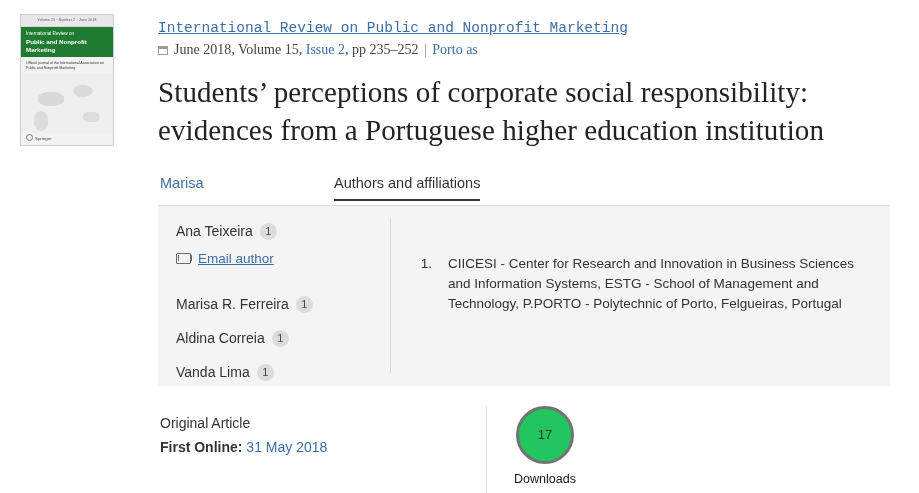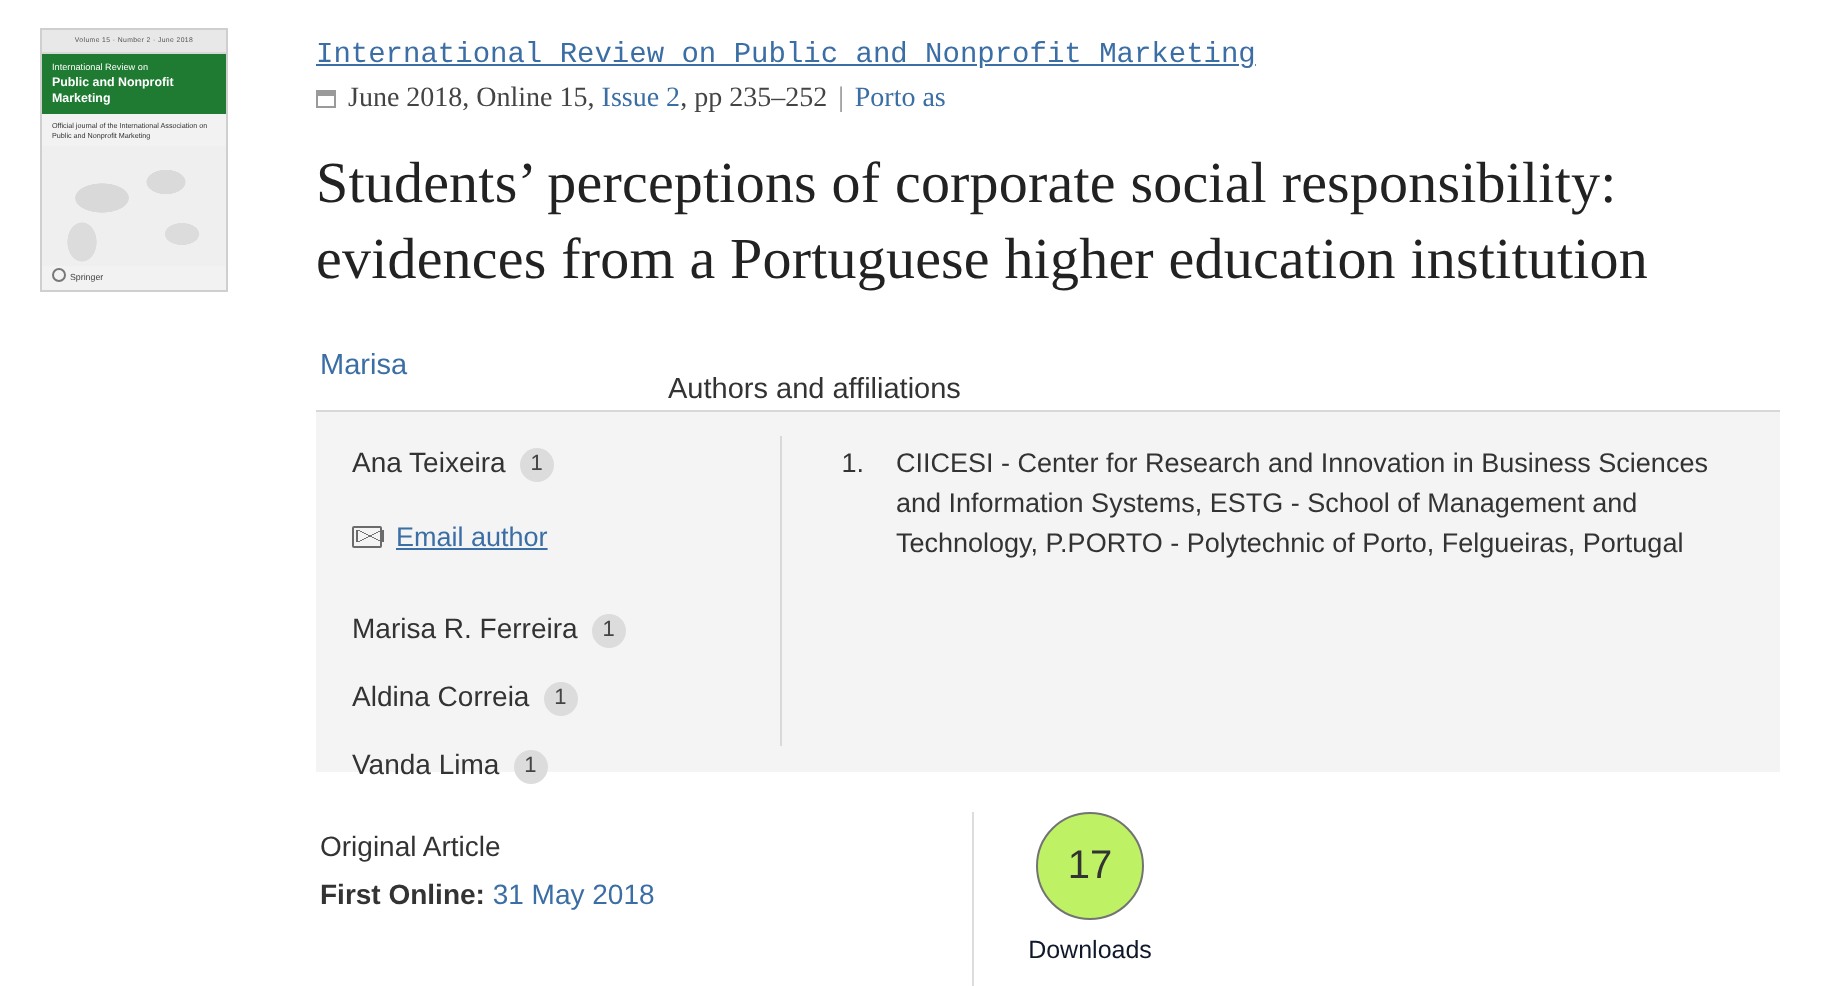--- a/index.html
+++ b/index.html
@@ -190,21 +190,20 @@
     cursor: pointer;
   }
   .tab.t1 { position: absolute; left: 2px; top: 0; }
   .tab.t2 {
     position: absolute;
     left: 176px;
     top: 0;
     color: #333333;
     border-bottom: 2px solid #333333;
     padding-bottom: 8px;
-    margin-top: 12px;
   }
 
   
   .panel {
     margin-top: 0;
     background: #f4f4f4;
     width: 732px;
     height: 180px;
     position: relative;
     box-sizing: border-box;
@@ -214,21 +213,21 @@
     left: 18px;
     top: 16px;
     width: 215px;
   }
   .author-row {
     font-size: 14px;
     color: #333333;
     line-height: 19px;
     margin-bottom: 15px;
   }
-  .author-row.first { margin-bottom: 20px; }
+  .author-row.first { margin-bottom: 10px; }
   .author-name { display: inline-block; }
   .aff-badge {
     display: inline-block;
     min-width: 17px;
     height: 17px;
     line-height: 17px;
     border-radius: 50%;
     background: #dcdcdc;
     color: #444;
     font-size: 11px;
@@ -292,20 +291,21 @@
   .aff-num {
     position: absolute;
     left: 0;
     top: 0;
     width: 26px;
     text-align: right;
     color: #333;
   }
   .aff-text {
     margin-left: 42px;
+    margin-top: 32px;
   }
 
   
   .footer {
     position: relative;
     margin-top: 20px;
     height: 90px;
   }
   .foot-left {
     position: absolute;
@@ -328,27 +328,27 @@
   .metric {
     position: absolute;
     left: 348px;
     top: 0;
     width: 78px;
     text-align: center;
   }
   .metric .circle {
     width: 52px;
     height: 52px;
-    border: 1px solid #737373;
+    border: 3px solid #737373;
     border-radius: 50%;
     margin: 0 auto;
     line-height: 52px;
-    font-size: 20px;
+    font-size: 13px;
     color: #333;
-    background: #bef264;
+    background: #22c55e;
   }
   .metric .cap {
     margin-top: 8px;
     font-size: 12.5px;
     color: #0f172a;
   }
 </style>
 </head>
 <body>
 
@@ -368,21 +368,21 @@
         <span class="sp"></span><span>Springer</span>
       </div>
     </div>
   </div>
 
   <div class="content">
 
     <a class="journal-link">International Review on Public and Nonprofit Marketing</a>
 
     <div class="issue-line">
-      <span class="cal-icon"></span><span>June 2018</span><span>, Online 15, </span><a>Issue 2</a><span>, pp 235–252 </span><span class="sep">|</span> <a>Porto as</a>
+      <span class="cal-icon"></span><span>June 2018</span><span>, Volume 15, </span><a>Issue 2</a><span>, pp 235–252 </span><span class="sep">|</span> <a>Porto as</a>
     </div>
 
     <h1 class="title">Students’ perceptions of corporate social responsibility: evidences from a Portuguese higher education institution</h1>
 
     <div class="tabs">
       <div class="tab t1">Marisa</div>
       <div class="tab t2">Authors and affiliations</div>
     </div>
 
     <div class="panel">

